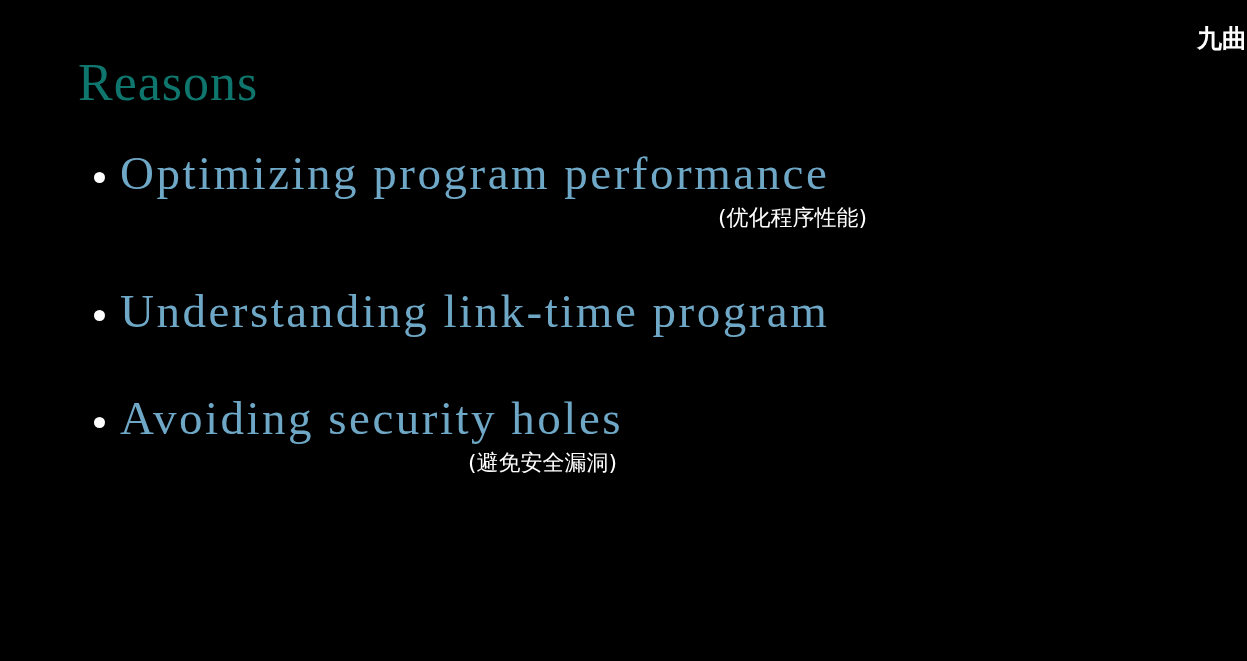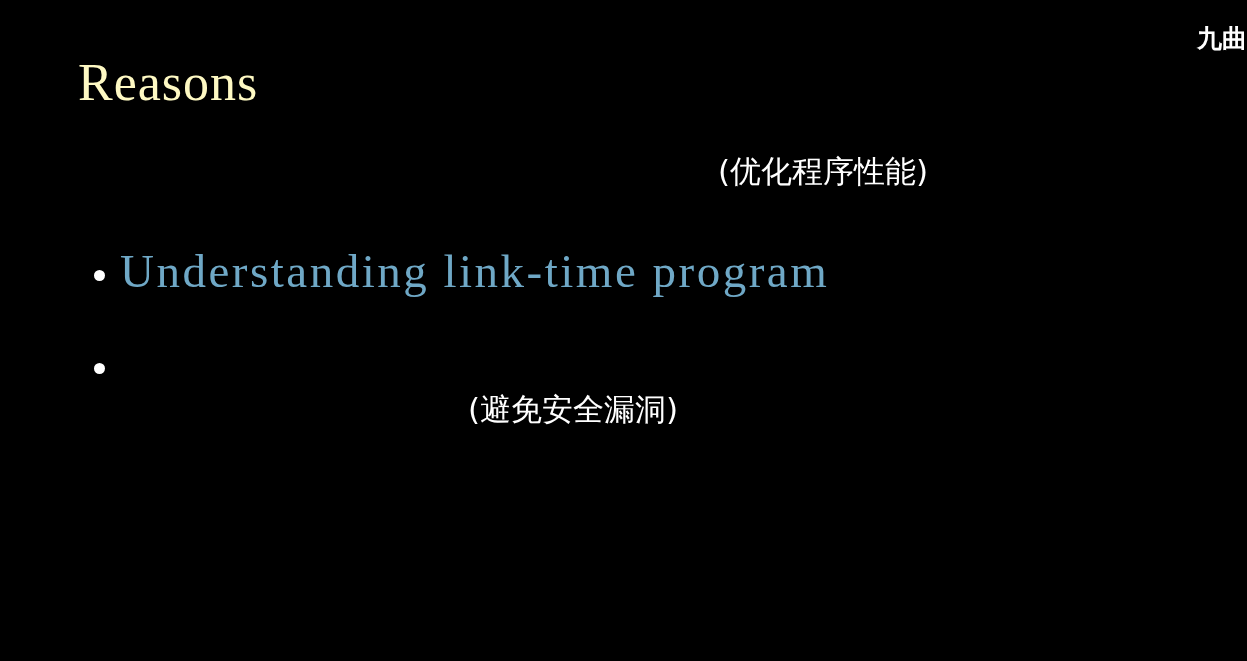--- a/index.html
+++ b/index.html
@@ -30,21 +30,21 @@
     color: #ffffff;
     letter-spacing: 0px;
     white-space: nowrap;
   }
   .slide-title {
     position: absolute;
     left: 78px;
     top: 54px;
     font-family: "Liberation Serif", serif;
     font-size: 52px;
-    color: #fef9c3;
+    color: #0f766e;
     letter-spacing: 1px;
     line-height: 1.1;
   }
   .bullets {
     position: absolute;
     left: 78px;
     top: 148px;
     width: 1100px;
   }
   .bullet-block {
@@ -75,21 +75,21 @@
   .bullet-main {
     font-family: "Liberation Serif", serif;
     font-size: 47px;
     color: #6fa8c6;
     letter-spacing: 2.5px;
     white-space: nowrap;
     line-height: 1.08;
   }
   .bullet-sub {
     font-family: "DejaVu Sans", sans-serif;
-    font-size: 31px;
+    font-size: 22px;
     color: #ffffff;
     margin-top: 6px;
     white-space: nowrap;
     line-height: 1.15;
   }
   .sub-1 { margin-left: 640px; }
   .sub-2 { margin-left: 452px; }
   .sub-3 { margin-left: 390px; }
 </style>
 </head>
@@ -97,31 +97,36 @@
 
 <div class="slide">
 
   <div class="corner-mark">九曲</div>
 
   <div class="slide-title">Reasons</div>
 
   <div class="bullets">
 
     <div class="bullet-block">
+      <div class="bullet-row">
+        <div class="bullet-dot"><span></span></div>
+        <div class="bullet-main">Optimizing program performance</div>
+      </div>
       <div class="bullet-sub sub-1">(优化程序性能)</div>
     </div>
 
     <div class="bullet-block">
       <div class="bullet-row">
         <div class="bullet-dot"><span></span></div>
         <div class="bullet-main">Understanding link-time program</div>
       </div>
     </div>
 
     <div class="bullet-block">
       <div class="bullet-row">
         <div class="bullet-dot"><span></span></div>
+        <div class="bullet-main">Avoiding security holes</div>
       </div>
       <div class="bullet-sub sub-3">(避免安全漏洞)</div>
     </div>
 
   </div>
 </div>
 
 </body></html>

